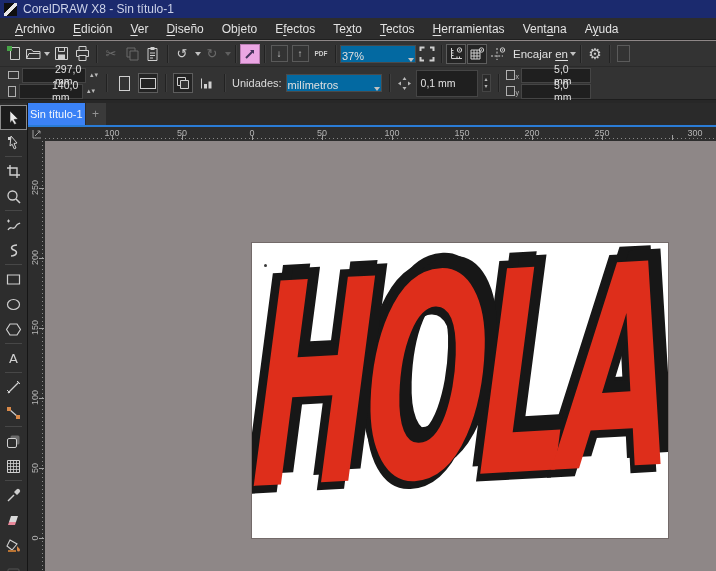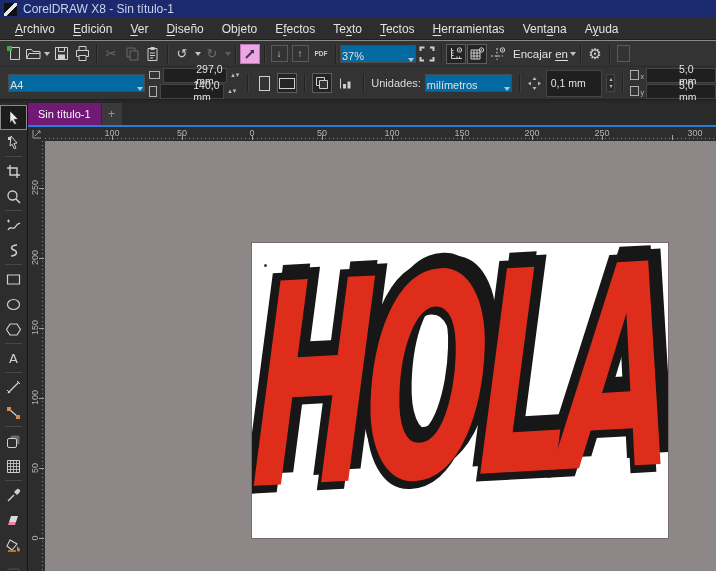--- a/index.html
+++ b/index.html
@@ -50,22 +50,22 @@
   .srow{display:flex;align-items:center;gap:2px;height:15px;}
   .srow .field{height:15px;width:64px;padding-left:32px;}
   .dup .field{height:15px;width:70px;}
   .dicon{font-size:8px;color:#b9b9b9;display:flex;align-items:flex-end;}
   .dicon .bx{width:7px;height:8px;border:1px solid #b0b0b0;margin-right:1px;}
   .dicon .sub{font-size:7px;line-height:7px;}
   
   .gapstrip{position:absolute;left:0;top:100px;width:716px;height:3px;background:#272727;}
   .tabbar{position:absolute;left:28px;top:103px;width:688px;height:22px;background:#2a2a2a;
           display:flex;align-items:stretch;}
-  .tab{background:#701a75;color:#f4f7fb;font-size:11px;display:flex;align-items:center;
-       padding:0 10px;text-align:center;}
+  .tab{background:#3b82f6;color:#f4f7fb;font-size:11px;display:flex;align-items:center;
+       padding:0 2px;text-align:center;}
   .newtab{width:20px;margin-left:1px;background:#3a3a3a;color:#949494;display:flex;align-items:center;
           justify-content:center;font-size:12px;}
   .accentline{position:absolute;left:28px;top:125px;width:688px;height:2px;background:#2a7cd6;}
   .hruler{position:absolute;left:28px;top:127px;width:688px;height:14px;background:#2d2d2d;}
   .hruler::after{content:"";position:absolute;left:17px;right:0;bottom:2px;height:1px;
                  background:repeating-linear-gradient(90deg,#8a8a8a 0 1px,transparent 1px 4px);}
   .hlabel{position:absolute;top:1px;transform:translateX(-50%);font-size:9px;color:#b4b4b4;}
   .htick{position:absolute;bottom:1px;width:1px;height:5px;background:#9e9e9e;}
   .rcorner{position:absolute;left:0;top:0;width:17px;height:14px;display:flex;align-items:center;justify-content:center;}
   .vruler{position:absolute;left:28px;top:141px;width:17px;height:430px;background:#2d2d2d;}
@@ -233,24 +233,20 @@
     <div class="tbtn">
         <span class="glyph" style="font-size:15px">⚙</span>
       </div>
     <div class="sep"></div>
     <div class="tbtn">
         <span class="boxbtn" style="width:13px;"></span>
       </div>
   </div>
 
   <div class="propbar">
-    <div class="combo" style="width:152px">
-      <span>A4</span>
-      <span class="caret"></span>
-    </div>
     <div class="stack">
       <div class="srow">
         <span class="dicon">
             <span class="bx" style="width:9px;height:6px"></span>
           </span>
         <span class="field">297,0 mm</span>
         <span class="spinpair">▴▾</span>
       </div>
       <div class="srow">
         <span class="dicon">

